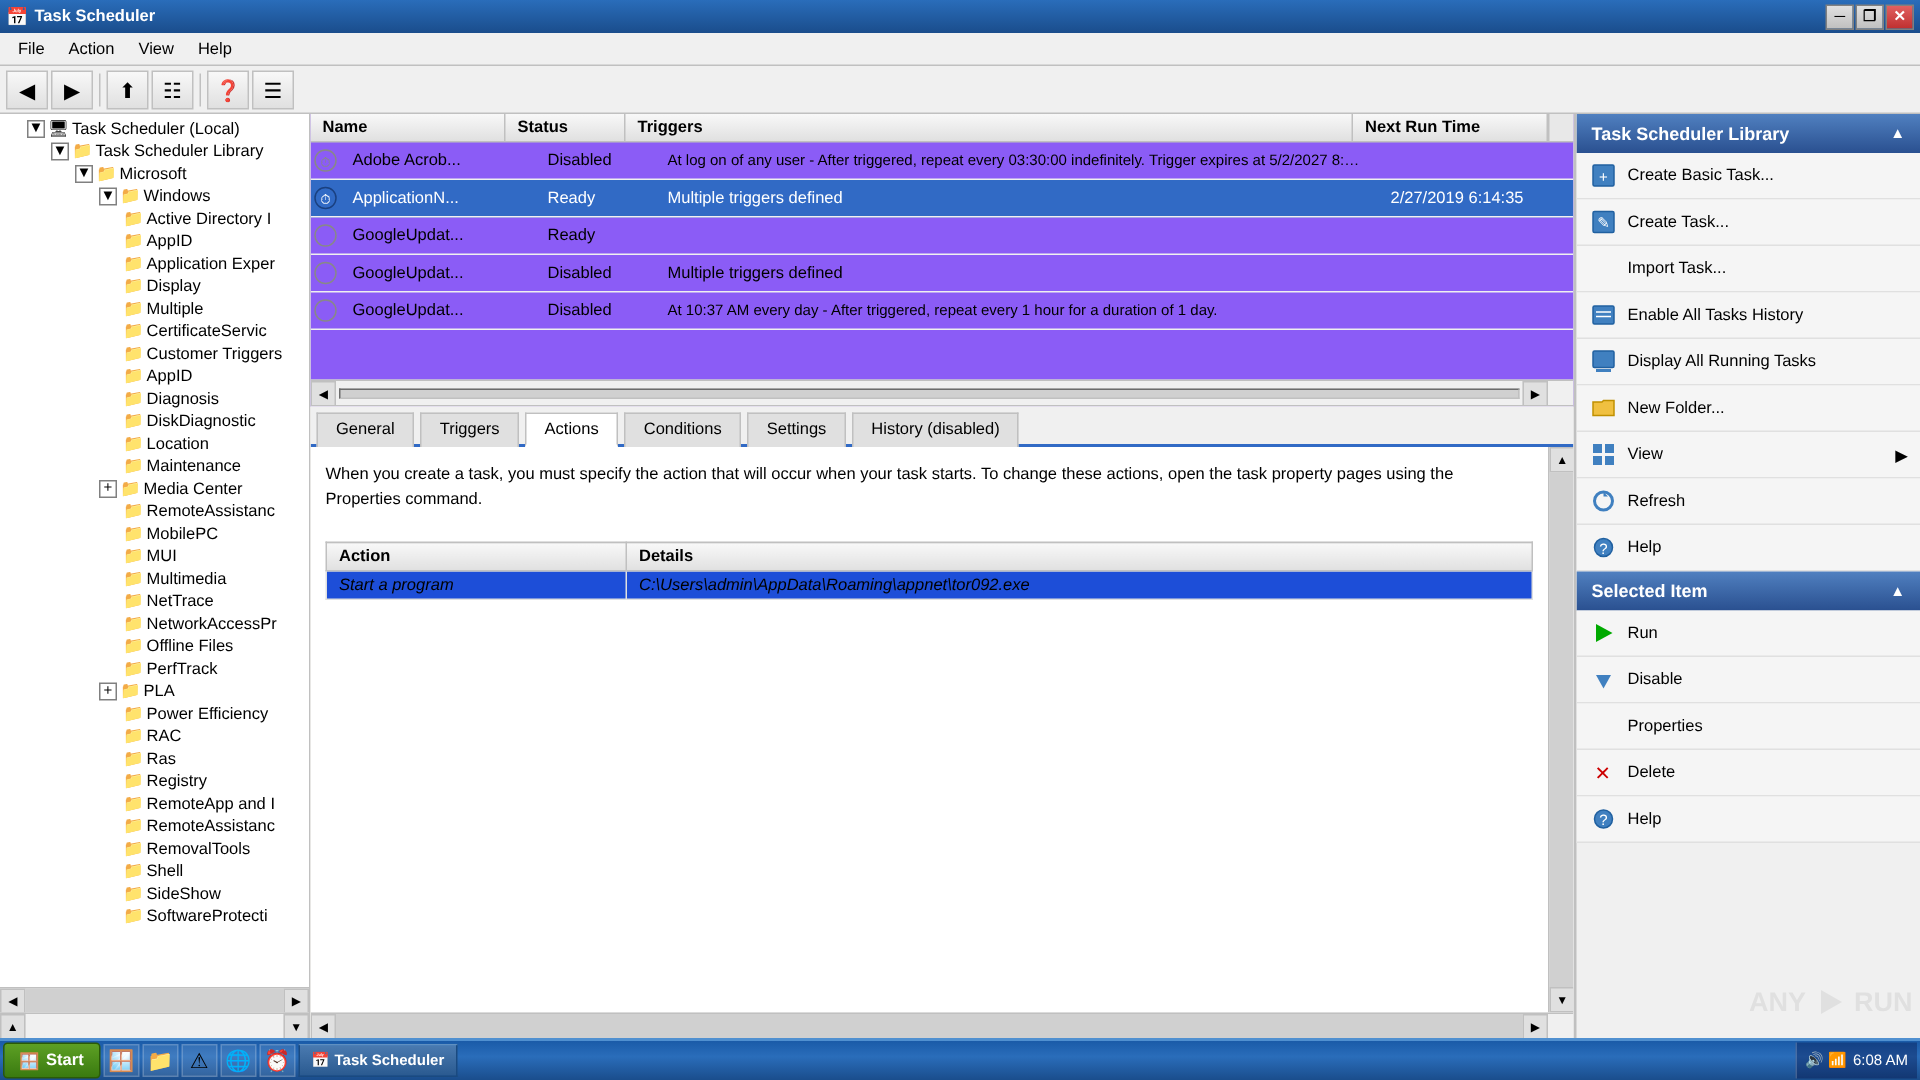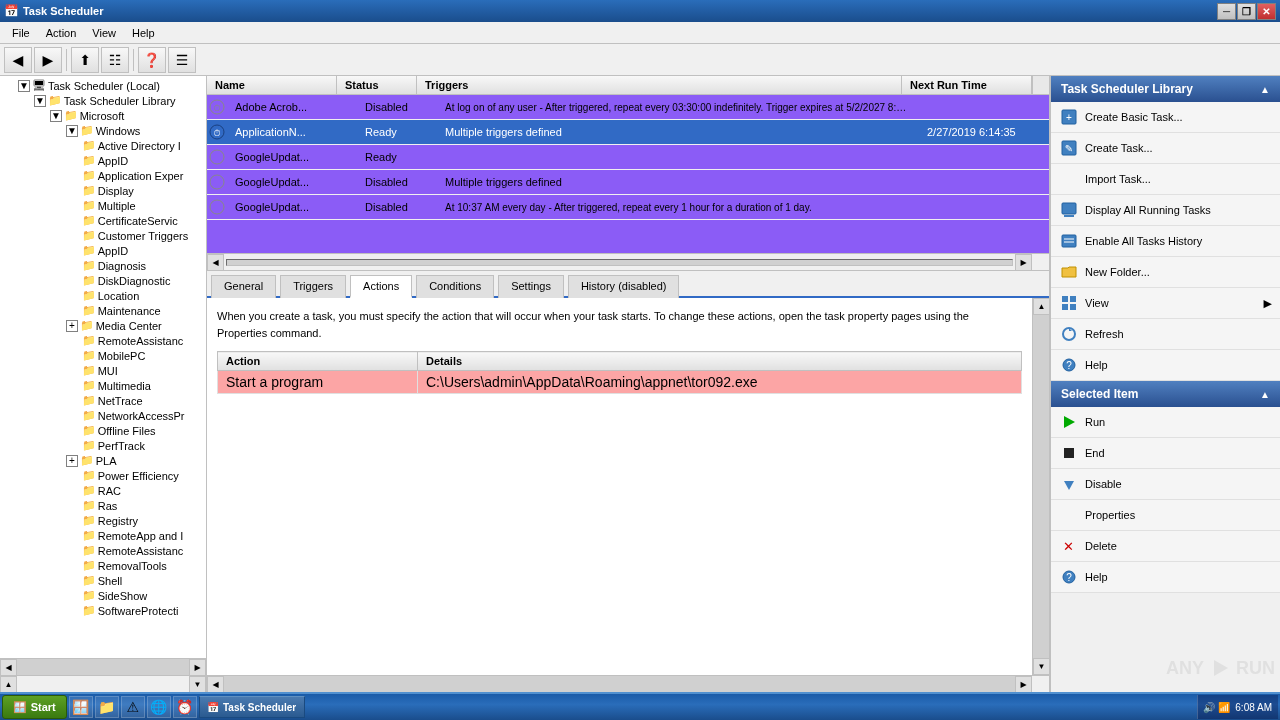--- a/index.html
+++ b/index.html
@@ -186,41 +186,42 @@
     .tab.active { background: white; border-bottom: 2px solid white; z-index: 1; }
 
     .tab-content {
       flex: 1;
       padding: 10px;
       font-size: 11px;
       overflow: auto;
       display: flex;
       flex-direction: column;
     }
-    .tab-description { margin-bottom: 10px; line-height: 1.5; }
+    .tab-description { margin-bottom: 20px; line-height: 1.5; }
 
     
     .actions-table {
       width: 100%;
       border-collapse: collapse;
       border: 1px solid #c0c0c0;
     }
     .actions-table th {
       background: linear-gradient(to bottom, #f8f8f8, #e0e0e0);
       border: 1px solid #c0c0c0;
       padding: 3px 8px;
       text-align: left;
       font-weight: bold;
       font-size: 11px;
     }
     .actions-table td {
       border: 1px solid #e0e0e0;
       padding: 3px 8px;
-      font-size: 14px;
-      background: #fca5a5;
+      font-size: 11px;
+      background: #1d4ed8;
+      font-style: italic;
     }
 
     
     .right-panel {
       width: 230px;
       background: #f0f0f0;
       border-left: 1px solid #c0c0c0;
       overflow-y: auto;
     }
     .actions-section {
@@ -871,36 +872,36 @@
       </div>
 
       <div class="action-item">
         <div class="action-icon" style="width:20px;"></div>
         <span>Import Task...</span>
       </div>
 
       <div class="action-item">
         <div class="action-icon">
           <svg width="16" height="16" viewBox="0 0 16 16">
-              <rect x="1" y="1" width="14" height="11" rx="1" fill="#4080c0" stroke="#2060a0"></rect>
-              <rect x="3" y="13" width="10" height="2" fill="#4080c0"></rect>
-            </svg>
-        </div>
-        <span>Display All Running Tasks</span>
-      </div>
-
-      <div class="action-item">
-        <div class="action-icon">
-          <svg width="16" height="16" viewBox="0 0 16 16">
               <rect x="1" y="2" width="14" height="12" rx="1" fill="#4080c0" stroke="#2060a0"></rect>
               <line x1="3" y1="6" x2="13" y2="6" stroke="white" stroke-width="1"></line>
               <line x1="3" y1="9" x2="13" y2="9" stroke="white" stroke-width="1"></line>
             </svg>
         </div>
         <span>Enable All Tasks History</span>
+      </div>
+
+      <div class="action-item">
+        <div class="action-icon">
+          <svg width="16" height="16" viewBox="0 0 16 16">
+              <rect x="1" y="1" width="14" height="11" rx="1" fill="#4080c0" stroke="#2060a0"></rect>
+              <rect x="3" y="13" width="10" height="2" fill="#4080c0"></rect>
+            </svg>
+        </div>
+        <span>Display All Running Tasks</span>
       </div>
 
       <div class="action-item">
         <div class="action-icon">
           <svg width="16" height="16" viewBox="0 0 16 16">
               <path d="M1 4 L7 4 L8 3 L15 3 L15 13 L1 13 Z" fill="#f0c040" stroke="#c09000"></path>
             </svg>
         </div>
         <span>New Folder...</span>
       </div>
@@ -949,28 +950,20 @@
 
       <div class="action-item">
         <div class="action-icon">
           <svg width="16" height="16" viewBox="0 0 16 16">
               <polygon points="3,2 14,8 3,14" fill="#00aa00"></polygon>
             </svg>
         </div>
         <span>Run</span>
       </div>
 
-      <div class="action-item">
-        <div class="action-icon">
-          <svg width="16" height="16" viewBox="0 0 16 16">
-              <rect x="3" y="3" width="10" height="10" fill="#222"></rect>
-            </svg>
-        </div>
-        <span>End</span>
-      </div>
 
       <div class="action-item">
         <div class="action-icon">
           <svg width="16" height="16" viewBox="0 0 16 16">
               <polygon points="8,14 3,5 13,5" fill="#4080c0"></polygon>
             </svg>
         </div>
         <span>Disable</span>
       </div>
 

